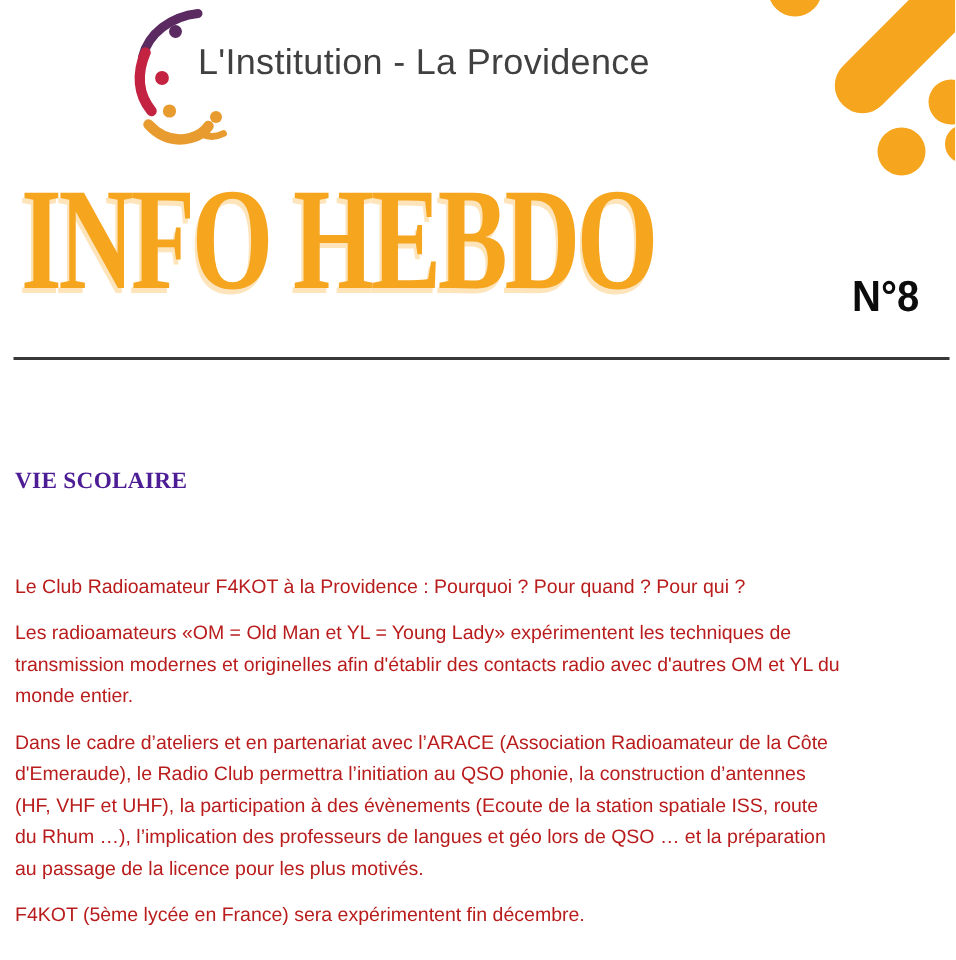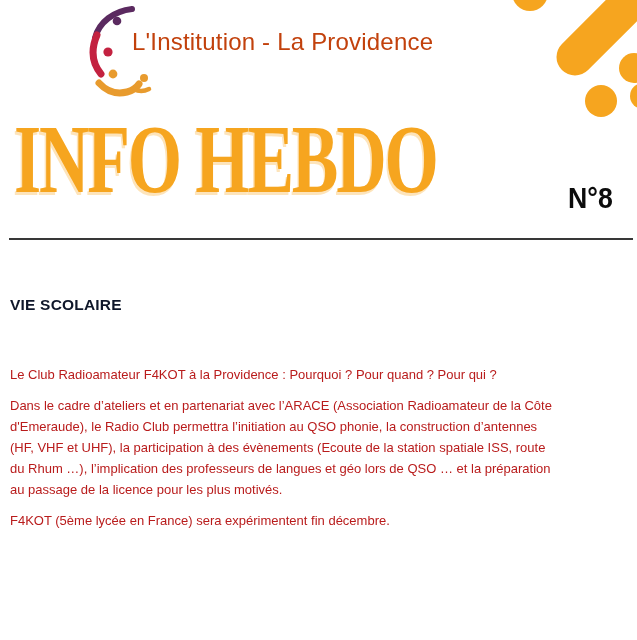--- a/index.html
+++ b/index.html
@@ -8,21 +8,21 @@
     width:637px;height:640px;
     background:#fff;
     overflow:hidden;
     font-family:"Liberation Sans", sans-serif;
     color:#1a1a1a;
   }
   
   .logo-svg{position:absolute;left:85px;top:3px;width:100px;height:100px;}
   .org-name{
     position:absolute;left:132px;top:28px;
-    font-size:24px;font-weight:500;color:#c2410c;
+    font-size:24px;font-weight:500;color:#404040;
     letter-spacing:.2px;white-space:nowrap;
   }
   .decor-svg{position:absolute;right:0;top:0;width:162px;height:135px;}
   .newsletter-title{
     position:absolute;left:14px;top:111px;
     font-family:"Liberation Serif", serif;
     font-weight:900;font-size:97px;line-height:1;
     color:#F6A51F;white-space:nowrap;
     letter-spacing:-3px;
     transform:scaleX(.72);transform-origin:0 0;
@@ -36,22 +36,22 @@
   }
   .rule{
     position:absolute;left:9px;right:4px;top:238px;
     height:2px;background:#383838;
   }
   
   .content{
     position:absolute;left:10px;top:296px;width:622px;
   }
   .section-title{
-    font-size:15.5px;font-weight:700;color:#0f172a;
-    margin:0 0 50px 0;letter-spacing:.2px;
+    font-size:15.5px;font-weight:700;color:#4c1d95;
+    margin:16px 0 50px 0;letter-spacing:.2px;font-family:Liberation Serif, serif;
   }
   .content p{
     margin:0 0 10px 0;
     font-size:13px;line-height:21px;color:#b91c1c;
     white-space:pre-line;
   }
 </style>
 </head>
 <body>
 
@@ -85,20 +85,23 @@
   <div class="newsletter-title">INFO HEBDO</div>
 
   <div class="issue-number">N°8</div>
 
   <div class="rule"></div>
 
   <div class="content">
     <h2 class="section-title">VIE SCOLAIRE</h2>
     <div>
         <p>Le Club Radioamateur F4KOT à la Providence : Pourquoi ? Pour quand ? Pour qui ?</p>
+        <p>Les radioamateurs «OM = Old Man et YL = Young Lady» expérimentent les techniques de
+transmission modernes et originelles afin d'établir des contacts radio avec d'autres OM et YL du
+monde entier.</p>
         <p>Dans le cadre d’ateliers et en partenariat avec l’ARACE (Association Radioamateur de la Côte
 d'Emeraude), le Radio Club permettra l’initiation au QSO phonie, la construction d’antennes
 (HF, VHF et UHF), la participation à des évènements (Ecoute de la station spatiale ISS, route
 du Rhum …), l’implication des professeurs de langues et géo lors de QSO … et la préparation
 au passage de la licence pour les plus motivés.</p>
         <p>F4KOT (5ème lycée en France) sera expérimentent fin décembre.</p>
       </div>
   </div>
 
 </div>

